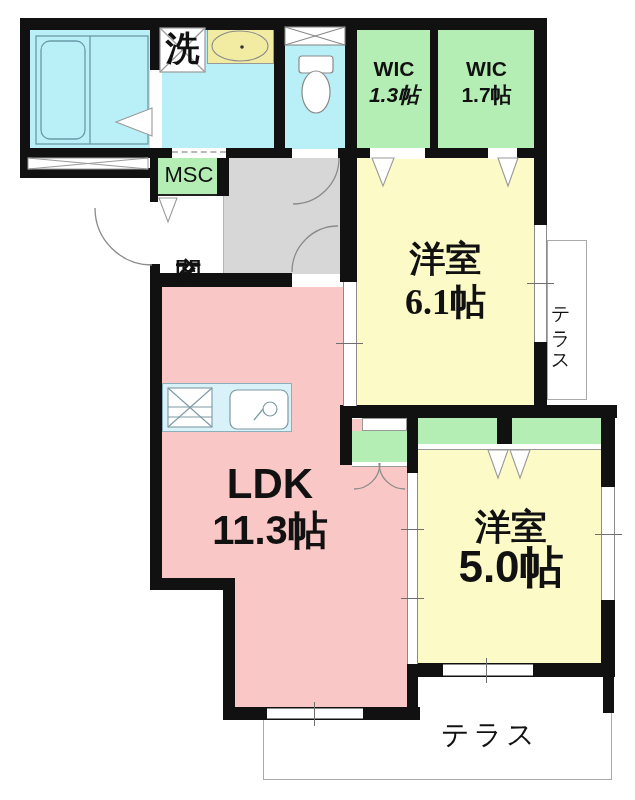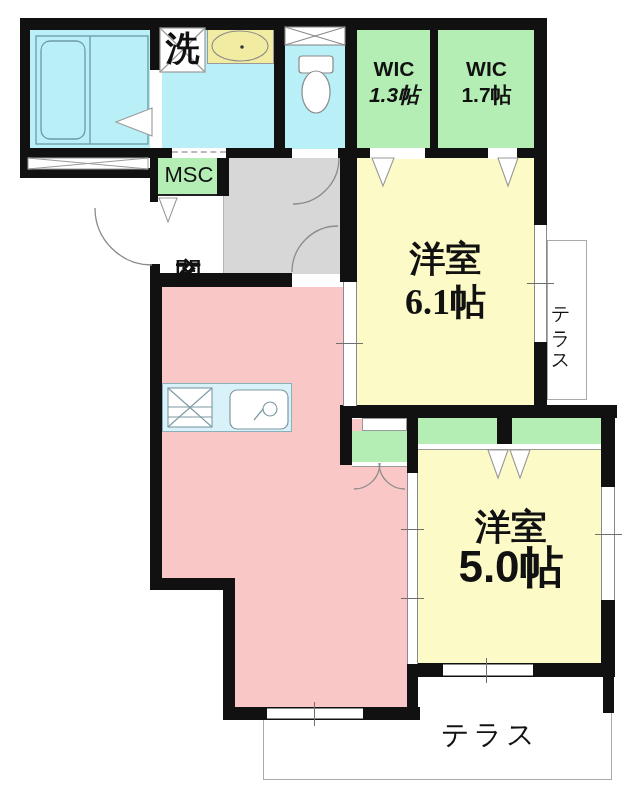--- a/index.html
+++ b/index.html
@@ -186,18 +186,20 @@
   <div class="label" style="left:158px;top:164px;width:62px;font-size:22px;font-weight:500;">MSC</div>
 
   <div class="label vtext" style="left:176px;top:204px;height:70px;font-size:25px;">玄関</div>
 
   <div class="label" style="left:357px;top:240px;width:177px;font-size:36px;">洋室</div>
   <div class="label" style="left:357px;top:284px;width:177px;font-size:36px;font-family:Liberation Serif, serif;">6.1帖</div>
 
   <div class="label" style="left:418px;top:508px;width:186px;font-size:36px;">洋室</div>
   <div class="label" style="left:418px;top:544px;width:186px;font-size:44px;">5.0帖</div>
 
+  <div class="label" style="left:160px;top:462px;width:220px;font-size:42px;">LDK</div>
+  <div class="label" style="left:160px;top:510px;width:220px;font-size:40px;">11.3帖</div>
 
   <div class="label vtext" style="left:551px;top:284px;height:92px;font-size:19px;font-weight:500;">テラス</div>
 
   <div class="label" style="left:400px;top:720px;width:180px;font-size:28px;font-weight:500;letter-spacing:4px;">テラス</div>
 
 </div>
 
 </body></html>

